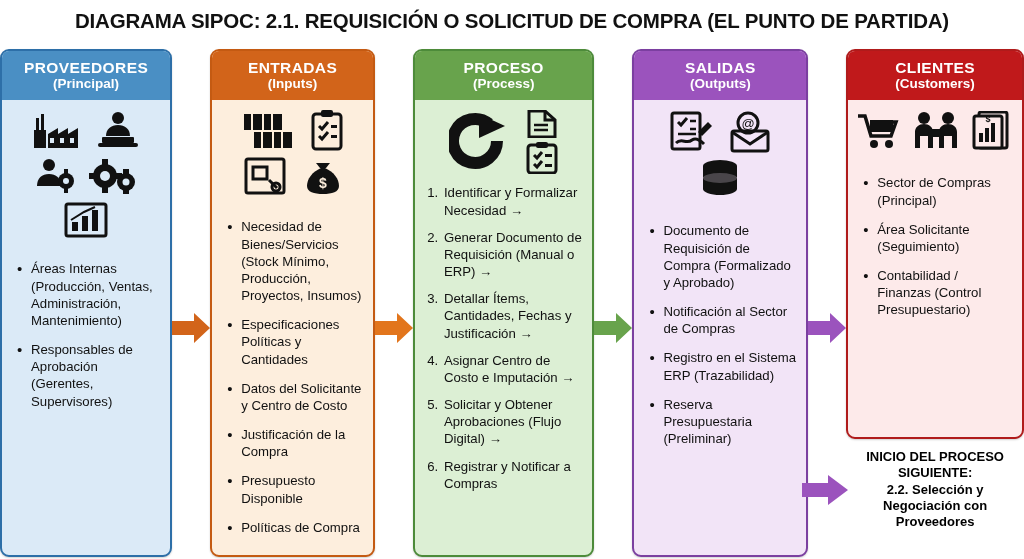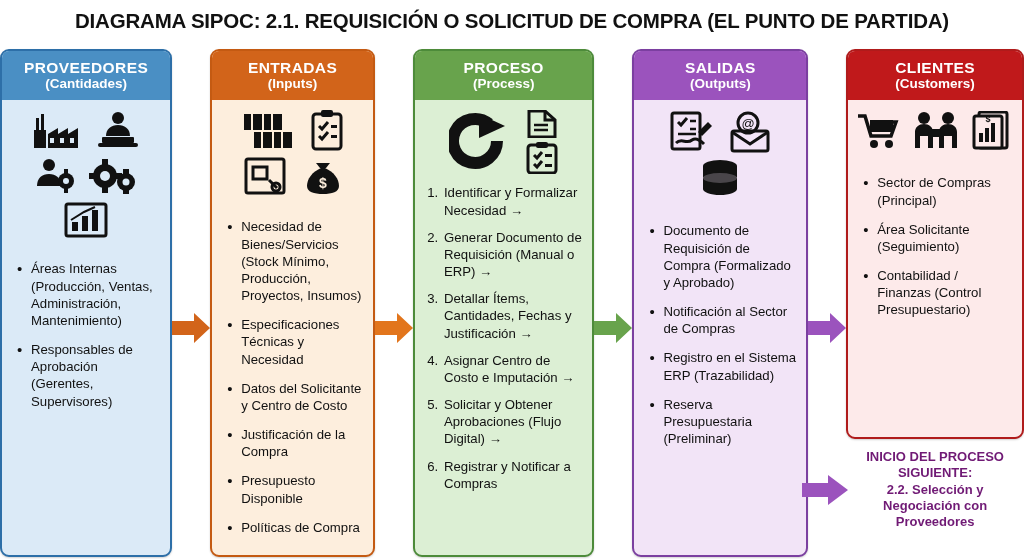--- a/index.html
+++ b/index.html
@@ -112,21 +112,21 @@
     left: 0;
     width: 38px;
     height: 34px;
   }
 
   .footer-box {
     margin-top: 8px;
     text-align: center;
     font-size: 13px;
     font-weight: bold;
-    color: #701a75;
+    color: #000000;
     line-height: 1.25;
     padding: 2px 4px;
   }
   .footer-box .ftitle { font-size: 13px; }
   .footer-box .fsub { font-weight: bold; font-size: 13px; }
   .footer-arrow {
     position: absolute;
     left: -44px;
     bottom: 26px;
     width: 46px;
@@ -139,21 +139,21 @@
 <div id="page">
 
   <div class="title">DIAGRAMA SIPOC: 2.1. REQUISICIÓN O SOLICITUD DE COMPRA (EL PUNTO DE PARTIDA)</div>
 
   <div class="columns">
 
     <div class="colwrap" style="width:186px;">
       <div class="col c0" style="height:508px;">
         <div class="col-head">
           <span class="h1">PROVEEDORES</span>
-          <span class="h2">(Cantidades)</span>
+          <span class="h2">(Principal)</span>
         </div>
         <div class="icons">
           <span>
             <svg width="52" height="40" viewBox="0 0 52 40">
                 <rect x="2" y="20" width="12" height="18" fill="#111"></rect>
                 <rect x="4" y="8" width="3" height="12" fill="#111"></rect>
                 <rect x="9" y="4" width="3" height="16" fill="#111"></rect>
                 <path d="M16 38 V24 l10 -6 v6 l10 -6 v6 l10 -6 v20 z" fill="#111"></path>
                 <rect x="18" y="28" width="4" height="5" fill="#dbeaf7"></rect>
                 <rect x="28" y="28" width="4" height="5" fill="#dbeaf7"></rect>
@@ -255,21 +255,21 @@
             <svg width="40" height="40" viewBox="0 0 40 40">
                 <path d="M13 7 h14 l-4 5 h-6 z" fill="#111"></path>
                 <path d="M18 12 c-9 4 -14 11 -14 18 c0 6 7 8 16 8 s16 -2 16 -8 c0 -7 -5 -14 -14 -18 z" fill="#111"></path>
                 <text x="20" y="32" font-size="14" font-family="Liberation Sans, sans-serif" font-weight="bold" fill="#fdeedd" text-anchor="middle">$</text>
               </svg>
           </span>
         </div>
         <div class="body">
           <ul class="bullets">
             <li>Necesidad de Bienes/Servicios (Stock Mínimo, Producción, Proyectos, Insumos)</li>
-            <li>Especificaciones Técnicas y Necesidad</li>
+            <li>Especificaciones Políticas y Cantidades</li>
             <li>Datos del Solicitante y Centro de Costo</li>
             <li>Justificación de la Compra</li>
             <li>Presupuesto Disponible</li>
             <li>Políticas de Compra</li>
           </ul>
         </div>
       </div>
     </div>
 
     <div class="arrow">

